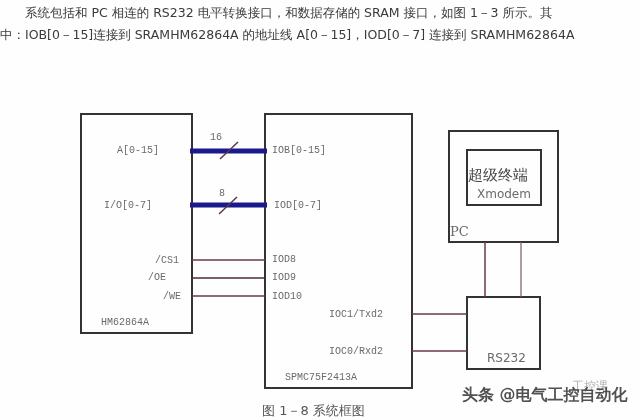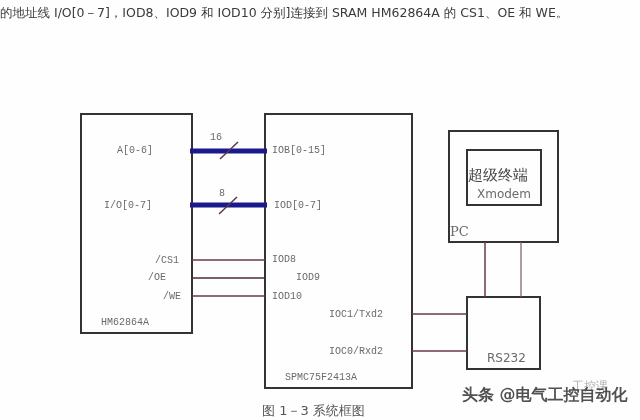--- a/index.html
+++ b/index.html
@@ -11,21 +11,22 @@
   .lbl { position:absolute; font-family:Liberation Mono, monospace; font-size:10px; color:#6a6a6a; white-space:nowrap; line-height:14px; }
   .cn { position:absolute; font-size:14px; color:#555; white-space:nowrap; }
   .caption { position:absolute; left:262px; top:402px; font-size:13px; color:#555; }
   .watermark { position:absolute; left:462px; top:385px; font-size:16px; color:#333; font-weight:bold; opacity:0.85; }
   .wm-small { position:absolute; left:572px; top:378px; font-size:12px; color:#777; opacity:0.6; }
 </style>
 </head>
 <body>
 
 <div class="para" style="top:2px;">
-  <span class="ln">的地址线 I/O[0－7]，IOD8、IOD9 和 IOD10 分别]连接到 SRAM  HM62864A 的 CS1、OE 和 WE。</span>
+  <span class="ln">　　系统包括和 PC 相连的 RS232 电平转换接口，和数据存储的 SRAM 接口，如图 1－3 所示。其</span>
+  <span class="ln">中：IOB[0－15]连接到 SRAMHM62864A 的地址线 A[0－15]，IOD[0－7] 连接到 SRAMHM62864A</span>
 </div>
 
 <svg width="640" height="420">
 
   <rect x="81" y="114" width="111" height="219" fill="#fefefe" stroke="#333" stroke-width="2"></rect>
 
   <rect x="265" y="114" width="147" height="274" fill="#fefefe" stroke="#333" stroke-width="2"></rect>
 
   <rect x="449" y="131" width="109" height="111" fill="#fefefe" stroke="#333" stroke-width="2"></rect>
 
@@ -42,41 +43,41 @@
   <line x1="192" y1="278" x2="265" y2="278" stroke="#4a2a3a" stroke-width="1.5"></line>
   <line x1="192" y1="296" x2="265" y2="296" stroke="#6a3a4a" stroke-width="1.5"></line>
 
   <line x1="412" y1="314" x2="467" y2="314" stroke="#6a3a4a" stroke-width="1.5"></line>
   <line x1="412" y1="351" x2="467" y2="351" stroke="#6a3a4a" stroke-width="1.5"></line>
 
   <line x1="485" y1="242" x2="485" y2="297" stroke="#6a3a4a" stroke-width="1.5"></line>
   <line x1="521" y1="242" x2="521" y2="297" stroke="#7a5a6a" stroke-width="1.2"></line>
 </svg>
 
-<span class="lbl" style="left:117px; top:144px;">A[0-6]</span>
+<span class="lbl" style="left:117px; top:144px;">A[0-15]</span>
 <span class="lbl" style="left:104px; top:199px;">I/O[0-7]</span>
 <span class="lbl" style="left:155px; top:254px;">/CS1</span>
 <span class="lbl" style="left:148px; top:271px;">/OE</span>
 <span class="lbl" style="left:163px; top:290px;">/WE</span>
 <span class="lbl" style="left:101px; top:316px;">HM62864A</span>
 
 <span class="lbl" style="left:210px; top:131px;">16</span>
 <span class="lbl" style="left:219px; top:187px;">8</span>
 
 <span class="lbl" style="left:272px; top:144px;">IOB[0-15]</span>
 <span class="lbl" style="left:274px; top:199px;">IOD[0-7]</span>
 <span class="lbl" style="left:272px; top:253px;">IOD8</span>
-<span class="lbl" style="left:272px; top:271px;margin-left:24px;">IOD9</span>
+<span class="lbl" style="left:272px; top:271px;">IOD9</span>
 <span class="lbl" style="left:272px; top:290px;">IOD10</span>
 <span class="lbl" style="left:329px; top:308px;">IOC1/Txd2</span>
 <span class="lbl" style="left:329px; top:345px;">IOC0/Rxd2</span>
 <span class="lbl" style="left:285px; top:371px;">SPMC75F2413A</span>
 
 <span class="cn" style="left:468px; top:166px; font-size:15px; color:#444;">超级终端</span>
 <span class="lbl" style="left:477px; top:187px; font-family:'DejaVu Sans', sans-serif; font-size:12px;">Xmodem</span>
 <span class="lbl" style="left:450px; top:225px; font-family:'DejaVu Serif', serif; font-size:13px;">PC</span>
 
 <span class="lbl" style="left:487px; top:351px; font-family:'DejaVu Sans', sans-serif; font-size:12px;">RS232</span>
 
-<span class="caption">图 1－3  系统框图</span>
+<span class="caption">图 1－8  系统框图</span>
 
 <span class="wm-small">工控课</span>
 <span class="watermark">头条 @电气工控自动化</span>
 
 </body></html>

